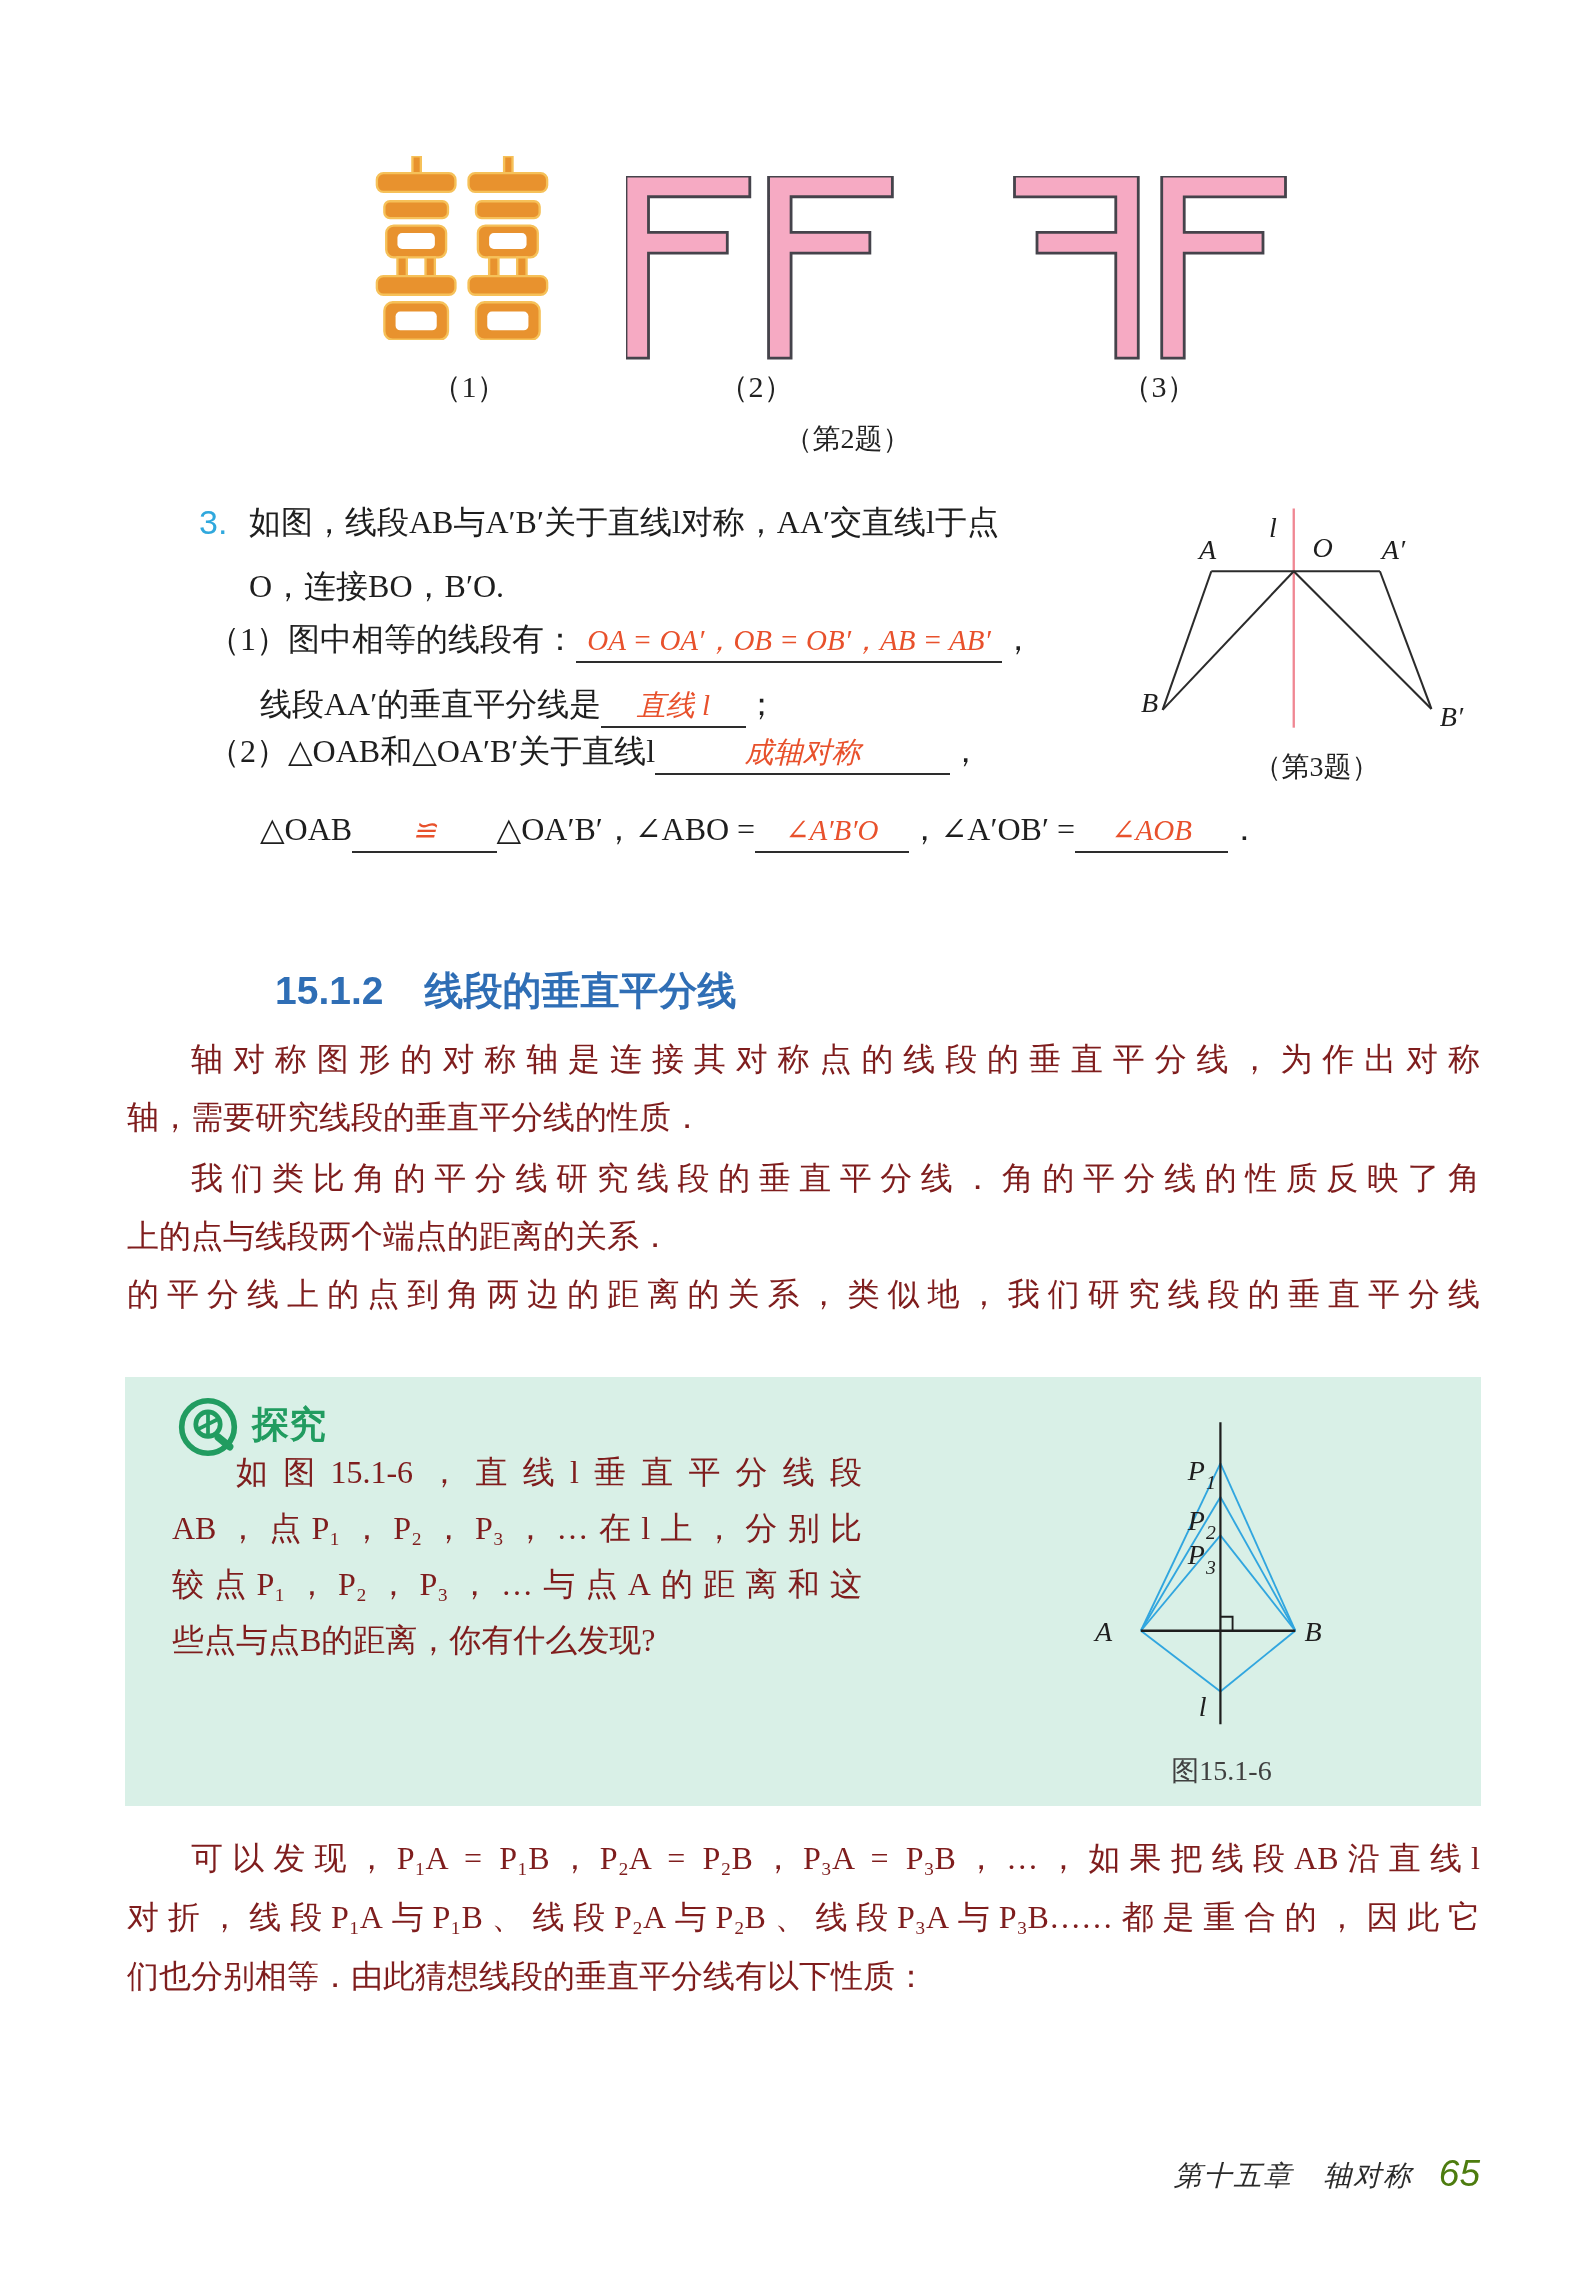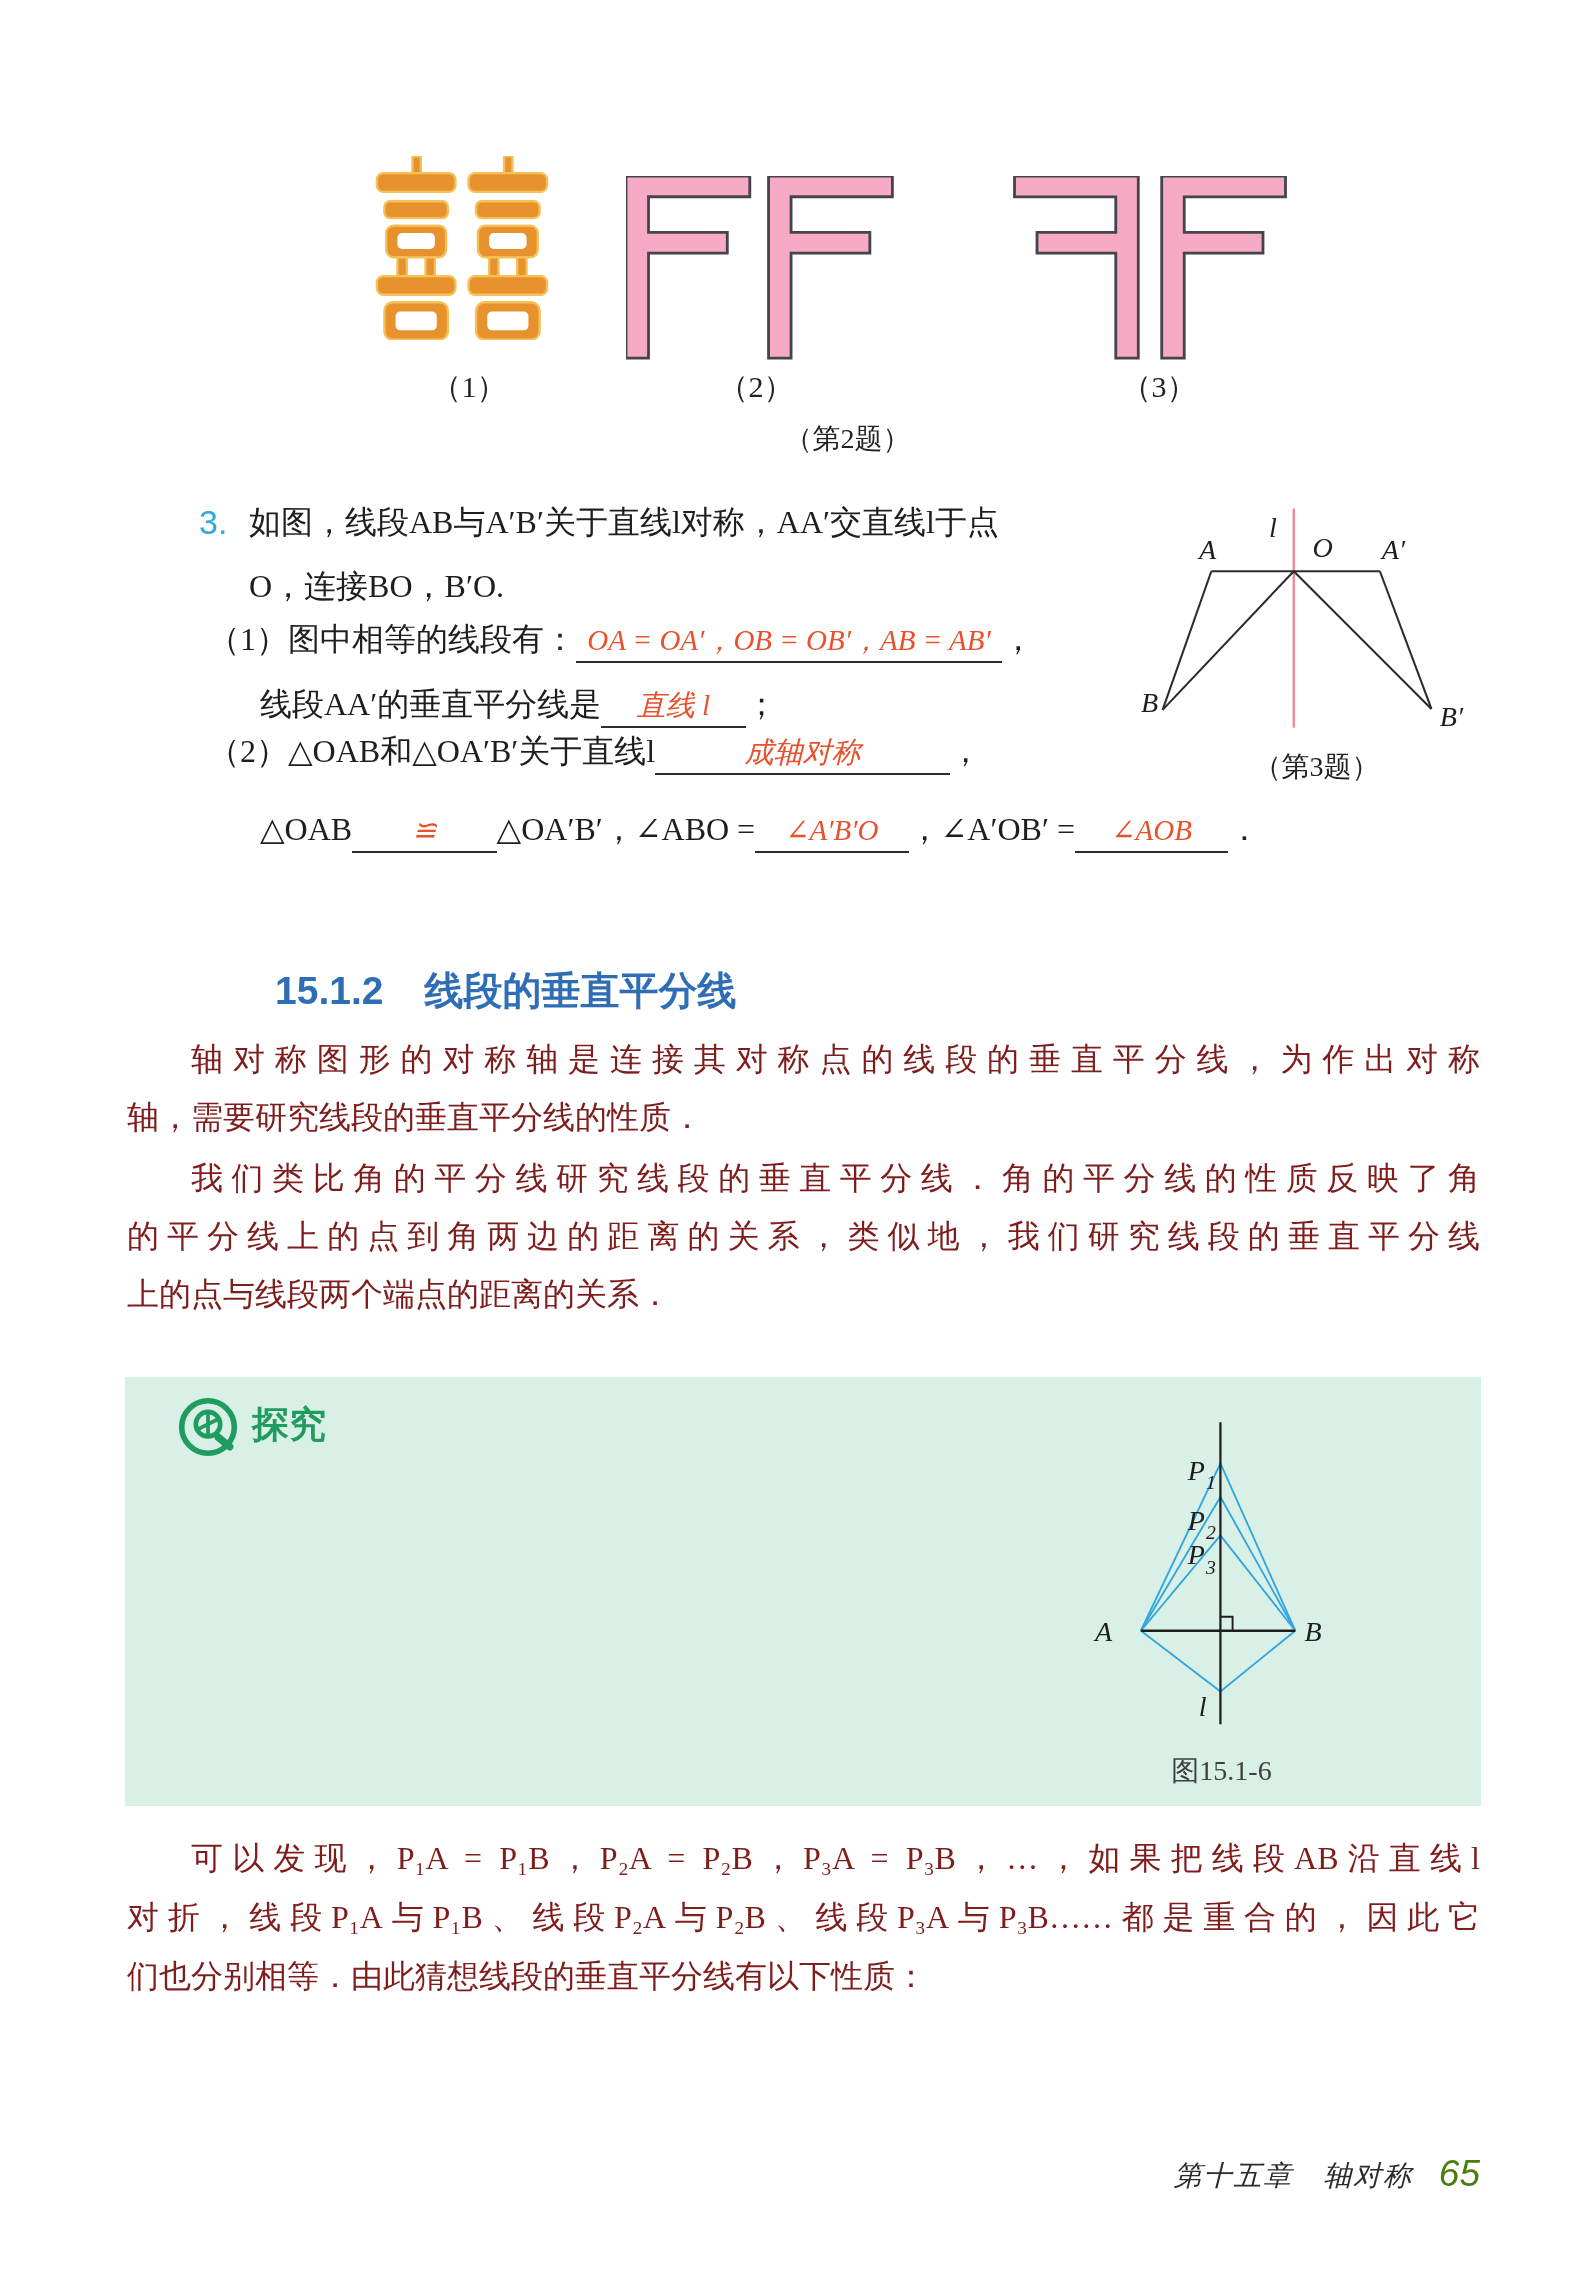--- a/index.html
+++ b/index.html
@@ -147,35 +147,41 @@
     <span>线段的垂直平分线</span>
   </div>
 
   <div class="para" style="left:127px;top:1030px">
     <div class="pline just indent">轴对称图形的对称轴是连接其对称点的线段的垂直平分线，为作出对称</div>
     <div class="pline">轴，需要研究线段的垂直平分线的性质．</div>
   </div>
 
   <div class="para" style="left:127px;top:1149px">
     <div class="pline just indent">我们类比角的平分线研究线段的垂直平分线．角的平分线的性质反映了角</div>
+    <div class="pline">上的点与线段两个端点的距离的关系．</div>
     <div class="pline just">的平分线上的点到角两边的距离的关系，类似地，我们研究线段的垂直平分线</div>
-    <div class="pline">上的点与线段两个端点的距离的关系．</div>
   </div>
 
   <div class="explore-box">
 
     <svg class="abs" style="left:52px;top:19px" width="62" height="62" viewBox="0 0 66 66">
       <circle cx="33" cy="33" r="28" fill="none" stroke="#219c60" stroke-width="6"></circle>
       <circle cx="33" cy="30" r="13" fill="none" stroke="#219c60" stroke-width="5"></circle>
       <path d="M33,17 L33,43 M21,36 L45,24" stroke="#219c60" stroke-width="4" fill="none"></path>
       <path d="M44,44 L56,54" stroke="#219c60" stroke-width="8" fill="none" stroke-linecap="round"></path>
     </svg>
 
     <div class="explore-label">探究</div>
 
+    <div class="explore-text">
+      <div class="pline just indent">如图15.1-6，直线l垂直平分线段</div>
+      <div class="pline just">AB，点P₁，P₂，P₃，…在l上，分别比</div>
+      <div class="pline just">较点P₁，P₂，P₃，…与点A的距离和这</div>
+      <div class="pline">些点与点B的距离，你有什么发现?</div>
+    </div>
 
     <svg class="abs" style="left:913px;top:28px" width="290" height="328" viewBox="0 0 310 350">
       <g stroke="#31a6df" stroke-width="2">
         <line x1="110" y1="241" x2="195" y2="62"></line>
         <line x1="275" y1="241" x2="195" y2="62"></line>
         <line x1="110" y1="241" x2="195" y2="98"></line>
         <line x1="275" y1="241" x2="195" y2="98"></line>
         <line x1="110" y1="241" x2="195" y2="139"></line>
         <line x1="275" y1="241" x2="195" y2="139"></line>
         <line x1="110" y1="241" x2="195" y2="306"></line>

